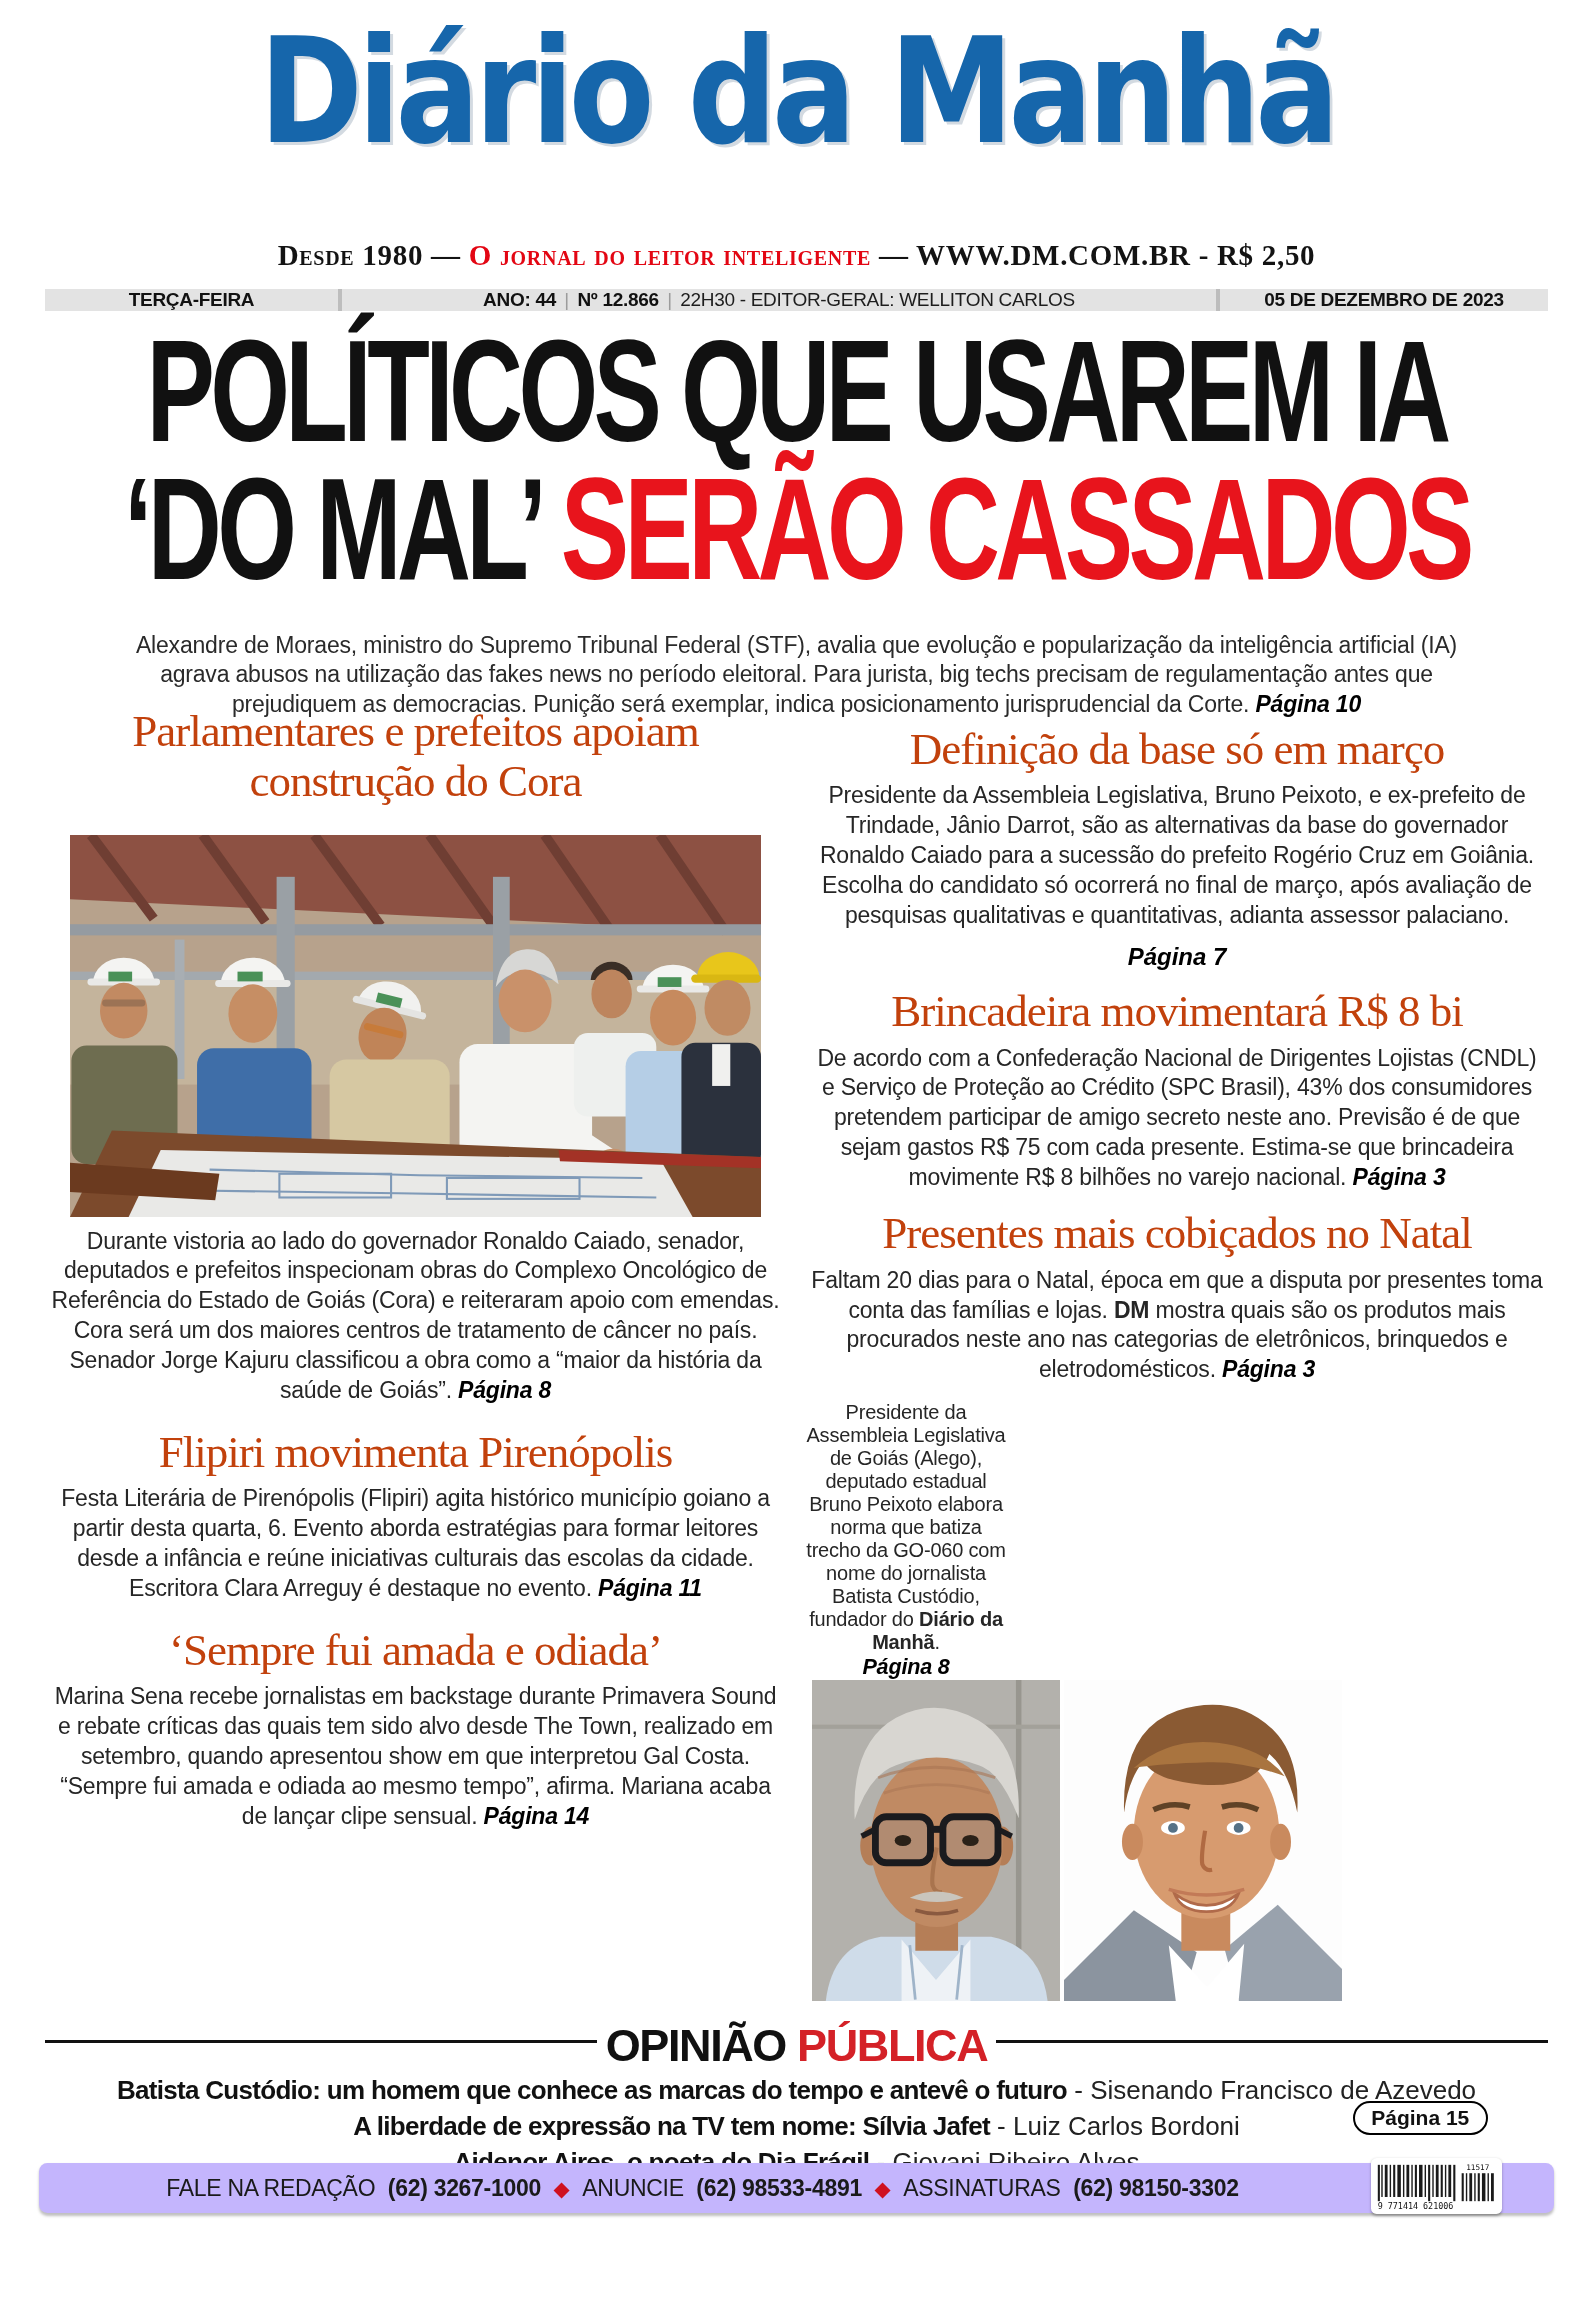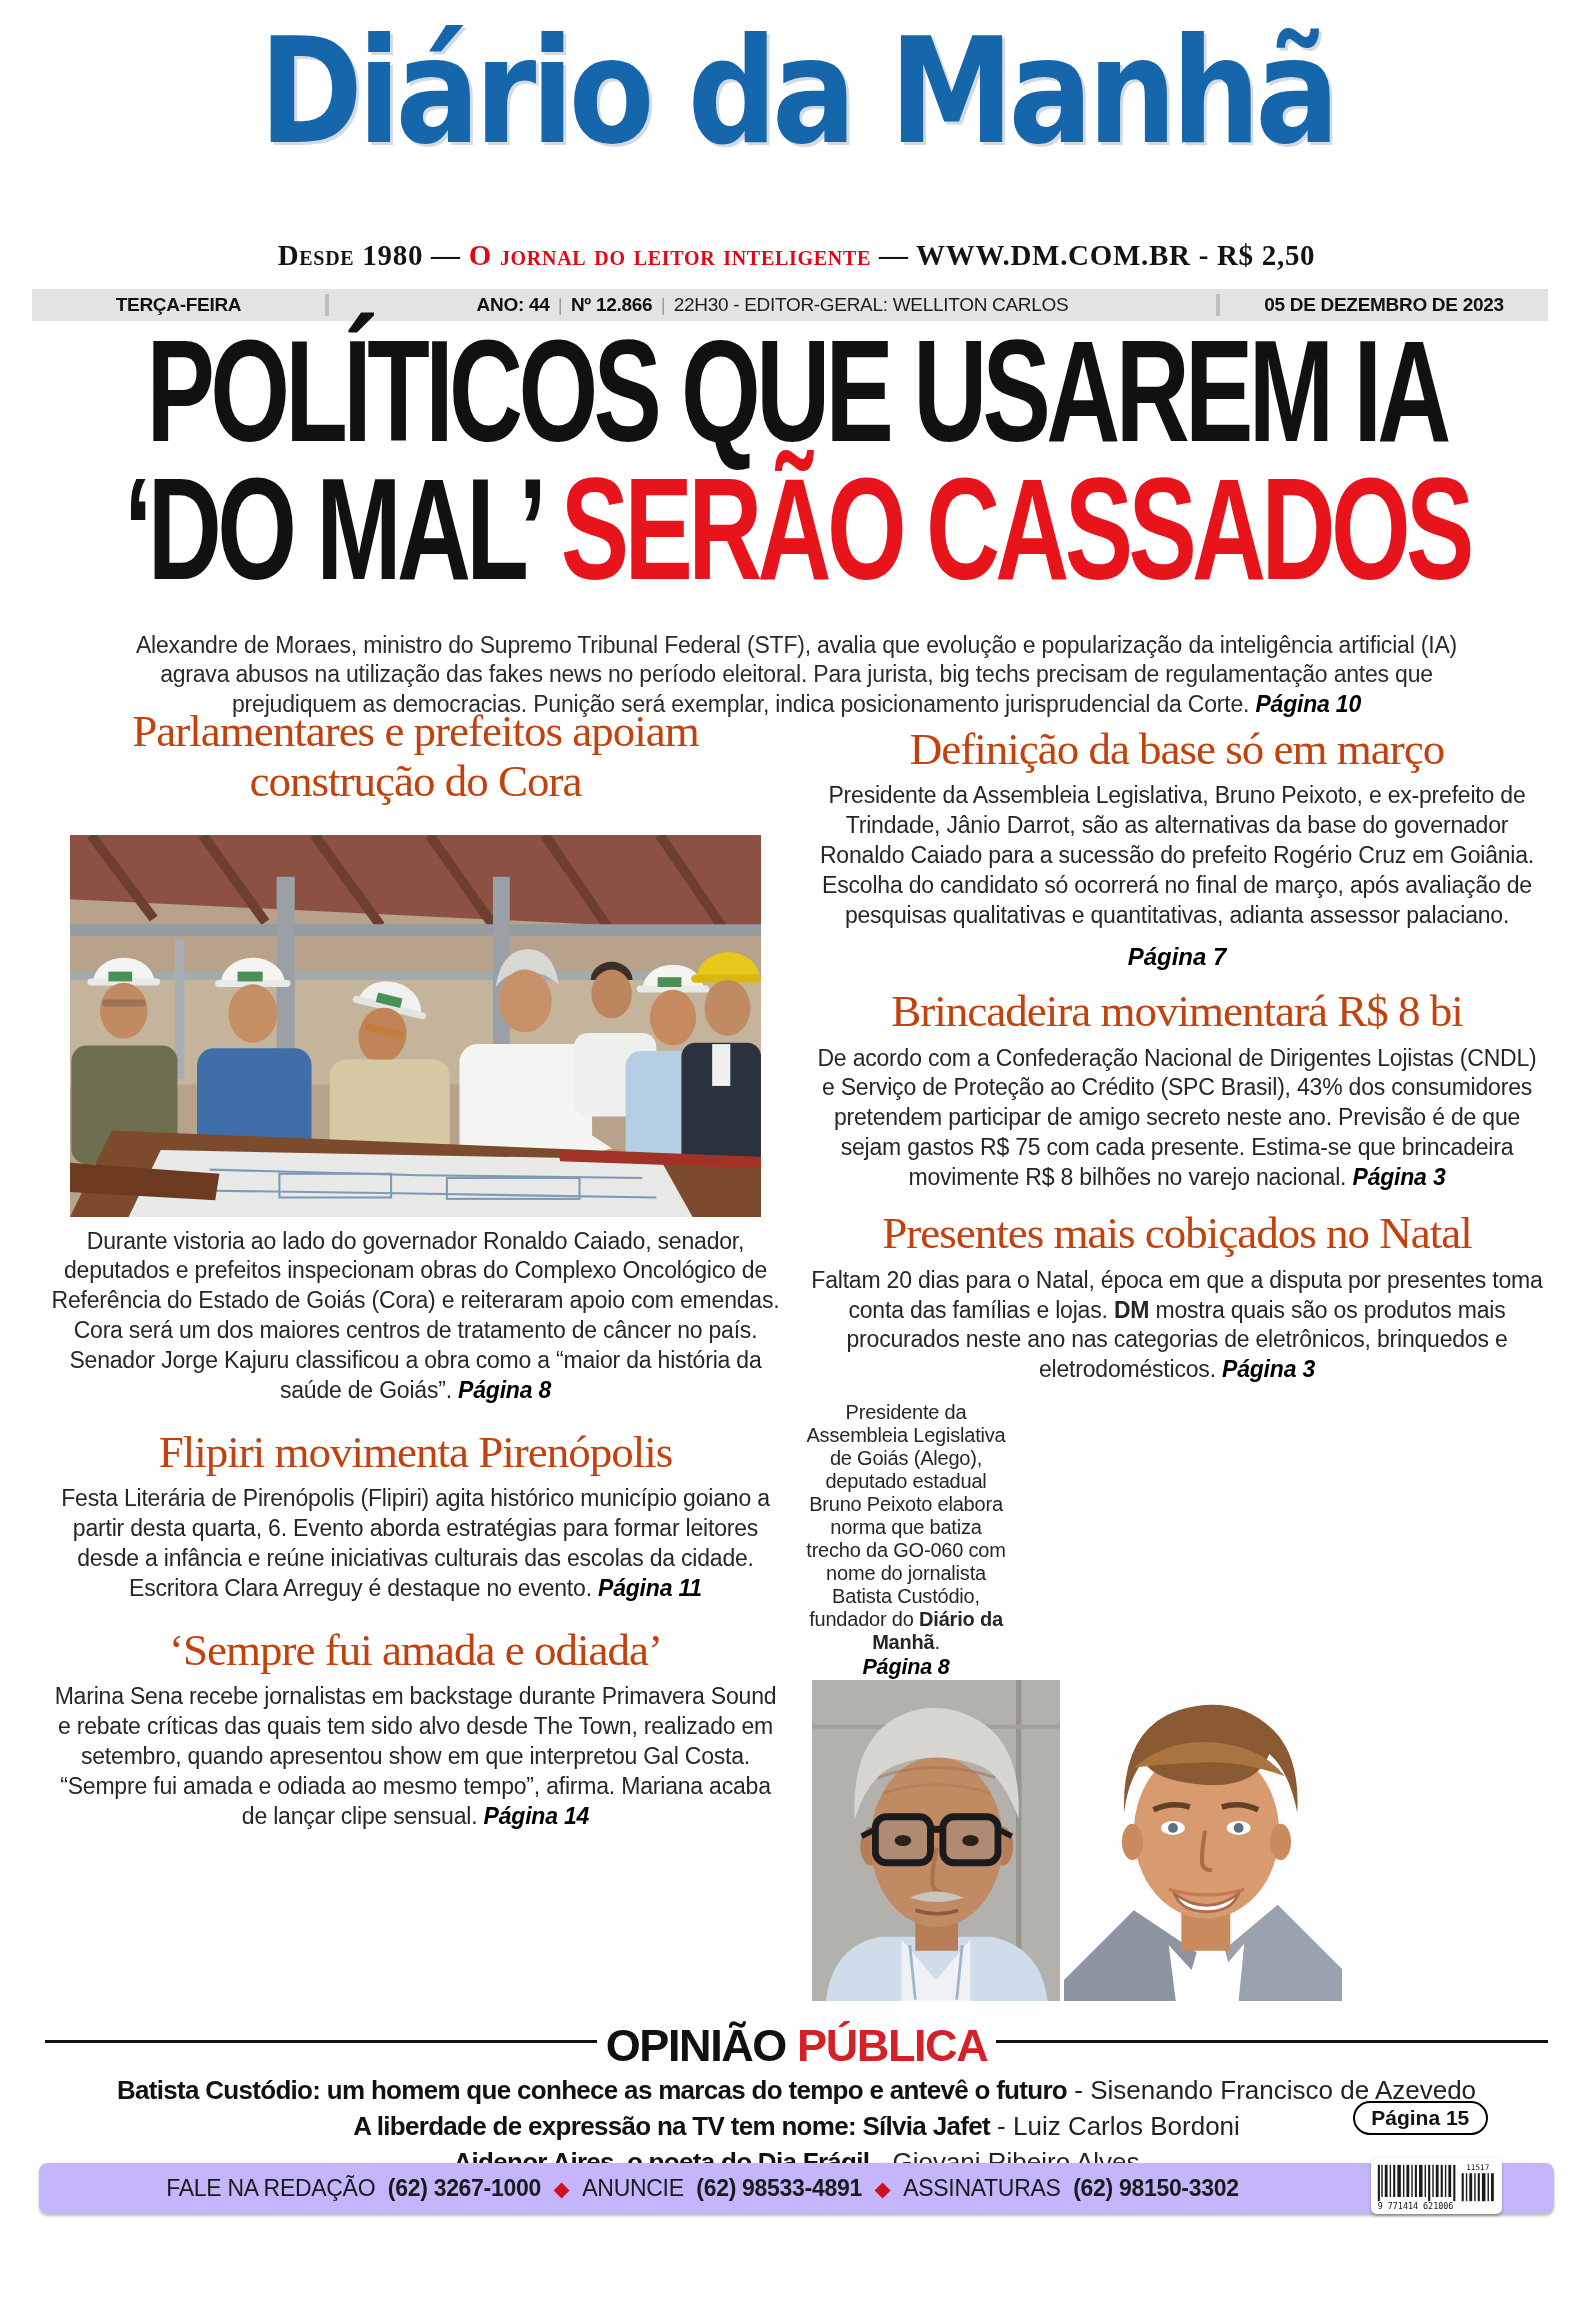--- a/index.html
+++ b/index.html
@@ -10,21 +10,21 @@
   .masthead{position:absolute;top:19.5px;left:0;right:0;text-align:center;}
   .masthead-title{display:inline-block;font-family:"DejaVu Sans",sans-serif;font-weight:bold;
     font-size:120px;line-height:1.2;color:#1666ab;letter-spacing:-4.9px;white-space:nowrap;
     transform:scale(1.04,1.22);transform-origin:center;text-shadow:2.8px 2.8px 0 rgba(130,150,170,.35);}
   .tagline{position:absolute;top:239px;left:0;right:0;text-align:center;
     font-family:"Liberation Serif",serif;font-variant:small-caps;font-weight:bold;
     font-size:29px;letter-spacing:0.7px;color:#131313;}
   .tagline .red{color:#e30613;}
 
   
-  .datebar{position:absolute;top:289px;left:32px;right:45px;height:32px;background:#e3e3e3;
+  .datebar{position:absolute;top:289px;left:45px;right:45px;height:22px;background:#e3e3e3;
     display:flex;align-items:center;font-weight:bold;font-size:19px;letter-spacing:-0.3px;}
   .db-cell{text-align:center;white-space:nowrap;}
   .db-left{width:293px;}
   .db-center{flex:1;}
   .db-right{width:328px;}
   .db-sep{width:4.2px;height:22px;background:#bdbdbd;}
   .pipe{color:#9c9c9c;font-weight:normal;margin:0 8.4px;}
   .lt{font-weight:normal;color:#1d1d1d;}
 
   

